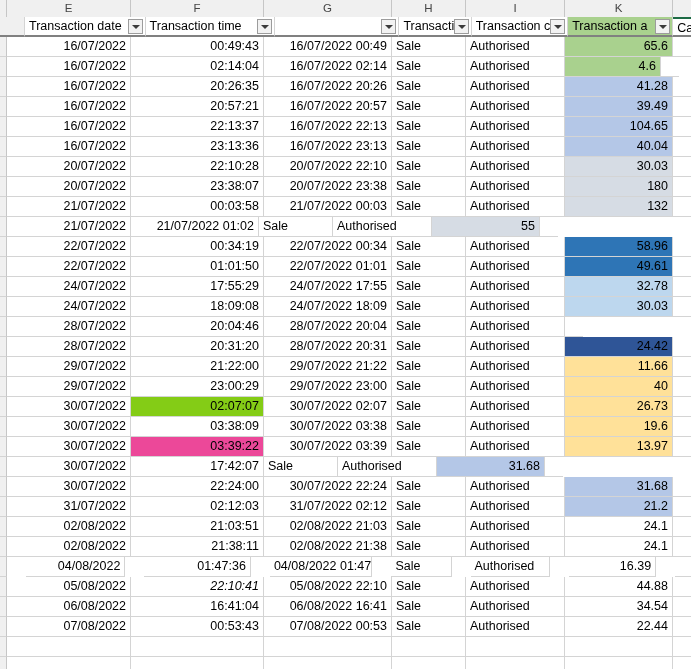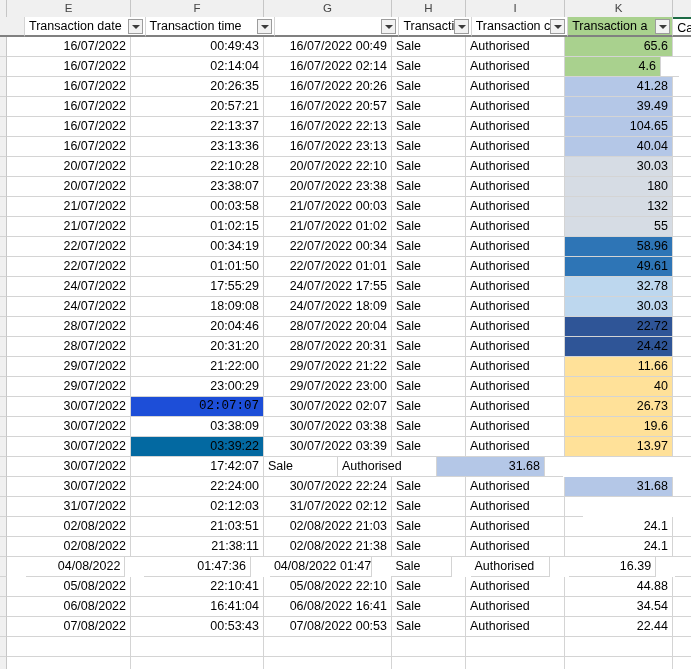--- a/index.html
+++ b/index.html
@@ -197,21 +197,20 @@
       <div class="cell num" style="width: 133px; background: rgb(255, 255, 255);">00:03:58</div>
       <div class="cell num" style="width: 128px; background: rgb(255, 255, 255);">21/07/2022 00:03</div>
       <div class="cell txt" style="width: 74px; background: rgb(255, 255, 255);">Sale</div>
       <div class="cell txt" style="width: 99px; background: rgb(255, 255, 255);">Authorised</div>
       <div class="cell num" style="width: 108px; background: rgb(214, 220, 228);">132</div>
       <div class="cell txt" style="width: 18px; background: rgb(255, 255, 255); border-right: none;"></div>
     </div>
     <div class="row" style="top: 217px;">
       <div class="rowstub" style="position: static; flex: 0 0 7px;"><span></span></div>
       <div class="cell num" style="width: 124px; background: rgb(255, 255, 255);">21/07/2022</div>
-      <div class="cell num" style="width: 133px; background: rgb(255, 255, 255);">01:02:15</div>
       <div class="cell num" style="width: 128px; background: rgb(255, 255, 255);">21/07/2022 01:02</div>
       <div class="cell txt" style="width: 74px; background: rgb(255, 255, 255);">Sale</div>
       <div class="cell txt" style="width: 99px; background: rgb(255, 255, 255);">Authorised</div>
       <div class="cell num" style="width: 108px; background: rgb(214, 220, 228);">55</div>
       <div class="cell txt" style="width: 18px; background: rgb(255, 255, 255); border-right: none;"></div>
     </div>
     <div class="row" style="top: 237px;">
       <div class="rowstub" style="position: static; flex: 0 0 7px;"><span></span></div>
       <div class="cell num" style="width: 124px; background: rgb(255, 255, 255);">22/07/2022</div>
       <div class="cell num" style="width: 133px; background: rgb(255, 255, 255);">00:34:19</div>
@@ -251,21 +250,20 @@
       <div class="cell num" style="width: 108px; background: rgb(189, 215, 238);">30.03</div>
       <div class="cell txt" style="width: 18px; background: rgb(255, 255, 255); border-right: none;"></div>
     </div>
     <div class="row" style="top: 317px;">
       <div class="rowstub" style="position: static; flex: 0 0 7px;"><span></span></div>
       <div class="cell num" style="width: 124px; background: rgb(255, 255, 255);">28/07/2022</div>
       <div class="cell num" style="width: 133px; background: rgb(255, 255, 255);">20:04:46</div>
       <div class="cell num" style="width: 128px; background: rgb(255, 255, 255);">28/07/2022 20:04</div>
       <div class="cell txt" style="width: 74px; background: rgb(255, 255, 255);">Sale</div>
       <div class="cell txt" style="width: 99px; background: rgb(255, 255, 255);">Authorised</div>
-      <div class="cell num" style="width: 108px; background: rgb(47, 85, 151);">22.72</div>
       <div class="cell txt" style="width: 18px; background: rgb(255, 255, 255); border-right: none;"></div>
     </div>
     <div class="row" style="top: 337px;">
       <div class="rowstub" style="position: static; flex: 0 0 7px;"><span></span></div>
       <div class="cell num" style="width: 124px; background: rgb(255, 255, 255);">28/07/2022</div>
       <div class="cell num" style="width: 133px; background: rgb(255, 255, 255);">20:31:20</div>
       <div class="cell num" style="width: 128px; background: rgb(255, 255, 255);">28/07/2022 20:31</div>
       <div class="cell txt" style="width: 74px; background: rgb(255, 255, 255);">Sale</div>
       <div class="cell txt" style="width: 99px; background: rgb(255, 255, 255);">Authorised</div>
       <div class="cell num" style="width: 108px; background: rgb(47, 85, 151);">24.42</div>
@@ -287,41 +285,41 @@
       <div class="cell num" style="width: 133px; background: rgb(255, 255, 255);">23:00:29</div>
       <div class="cell num" style="width: 128px; background: rgb(255, 255, 255);">29/07/2022 23:00</div>
       <div class="cell txt" style="width: 74px; background: rgb(255, 255, 255);">Sale</div>
       <div class="cell txt" style="width: 99px; background: rgb(255, 255, 255);">Authorised</div>
       <div class="cell num" style="width: 108px; background: rgb(255, 225, 153);">40</div>
       <div class="cell txt" style="width: 18px; background: rgb(255, 255, 255); border-right: none;"></div>
     </div>
     <div class="row" style="top: 397px;">
       <div class="rowstub" style="position: static; flex: 0 0 7px;"><span></span></div>
       <div class="cell num" style="width: 124px; background: rgb(255, 255, 255);">30/07/2022</div>
-      <div class="cell num" style="width: 133px; background: #1d4ed8; font-family: Liberation Mono, monospace;">02:07:07</div>
+      <div class="cell num" style="width: 133px; background: #84cc16;">02:07:07</div>
       <div class="cell num" style="width: 128px; background: rgb(255, 255, 255);">30/07/2022 02:07</div>
       <div class="cell txt" style="width: 74px; background: rgb(255, 255, 255);">Sale</div>
       <div class="cell txt" style="width: 99px; background: rgb(255, 255, 255);">Authorised</div>
       <div class="cell num" style="width: 108px; background: rgb(255, 225, 153);">26.73</div>
       <div class="cell txt" style="width: 18px; background: rgb(255, 255, 255); border-right: none;"></div>
     </div>
     <div class="row" style="top: 417px;">
       <div class="rowstub" style="position: static; flex: 0 0 7px;"><span></span></div>
       <div class="cell num" style="width: 124px; background: rgb(255, 255, 255);">30/07/2022</div>
       <div class="cell num" style="width: 133px; background: rgb(255, 255, 255);">03:38:09</div>
       <div class="cell num" style="width: 128px; background: rgb(255, 255, 255);">30/07/2022 03:38</div>
       <div class="cell txt" style="width: 74px; background: rgb(255, 255, 255);">Sale</div>
       <div class="cell txt" style="width: 99px; background: rgb(255, 255, 255);">Authorised</div>
       <div class="cell num" style="width: 108px; background: rgb(255, 225, 153);">19.6</div>
       <div class="cell txt" style="width: 18px; background: rgb(255, 255, 255); border-right: none;"></div>
     </div>
     <div class="row" style="top: 437px;">
       <div class="rowstub" style="position: static; flex: 0 0 7px;"><span></span></div>
       <div class="cell num" style="width: 124px; background: rgb(255, 255, 255);">30/07/2022</div>
-      <div class="cell num" style="width: 133px; background: #0369a1;">03:39:22</div>
+      <div class="cell num" style="width: 133px; background: #ec4899;">03:39:22</div>
       <div class="cell num" style="width: 128px; background: rgb(255, 255, 255);">30/07/2022 03:39</div>
       <div class="cell txt" style="width: 74px; background: rgb(255, 255, 255);">Sale</div>
       <div class="cell txt" style="width: 99px; background: rgb(255, 255, 255);">Authorised</div>
       <div class="cell num" style="width: 108px; background: rgb(255, 225, 153);">13.97</div>
       <div class="cell txt" style="width: 18px; background: rgb(255, 255, 255); border-right: none;"></div>
     </div>
     <div class="row" style="top: 457px;">
       <div class="rowstub" style="position: static; flex: 0 0 7px;"><span></span></div>
       <div class="cell num" style="width: 124px; background: rgb(255, 255, 255);">30/07/2022</div>
       <div class="cell num" style="width: 133px; background: rgb(255, 255, 255);">17:42:07</div>
@@ -340,20 +338,21 @@
       <div class="cell num" style="width: 108px; background: rgb(180, 199, 231);">31.68</div>
       <div class="cell txt" style="width: 18px; background: rgb(255, 255, 255); border-right: none;"></div>
     </div>
     <div class="row" style="top: 497px;">
       <div class="rowstub" style="position: static; flex: 0 0 7px;"><span></span></div>
       <div class="cell num" style="width: 124px; background: rgb(255, 255, 255);">31/07/2022</div>
       <div class="cell num" style="width: 133px; background: rgb(255, 255, 255);">02:12:03</div>
       <div class="cell num" style="width: 128px; background: rgb(255, 255, 255);">31/07/2022 02:12</div>
       <div class="cell txt" style="width: 74px; background: rgb(255, 255, 255);">Sale</div>
       <div class="cell txt" style="width: 99px; background: rgb(255, 255, 255);">Authorised</div>
+      <div class="cell num" style="width: 108px; background: rgb(180, 199, 231);">21.2</div>
       <div class="cell txt" style="width: 18px; background: rgb(255, 255, 255); border-right: none;"></div>
     </div>
     <div class="row" style="top: 517px;">
       <div class="rowstub" style="position: static; flex: 0 0 7px;"><span></span></div>
       <div class="cell num" style="width: 124px; background: rgb(255, 255, 255);">02/08/2022</div>
       <div class="cell num" style="width: 133px; background: rgb(255, 255, 255);">21:03:51</div>
       <div class="cell num" style="width: 128px; background: rgb(255, 255, 255);">02/08/2022 21:03</div>
       <div class="cell txt" style="width: 74px; background: rgb(255, 255, 255);">Sale</div>
       <div class="cell txt" style="width: 99px; background: rgb(255, 255, 255);">Authorised</div>
       <div class="cell num" style="width: 108px; background: rgb(255, 255, 255);">24.1</div>
@@ -375,21 +374,21 @@
       <div class="cell num" style="width: 133px; background: rgb(255, 255, 255);">01:47:36</div>
       <div class="cell num" style="width: 128px; background: rgb(255, 255, 255);">04/08/2022 01:47</div>
       <div class="cell txt" style="width: 74px; background: rgb(255, 255, 255);">Sale</div>
       <div class="cell txt" style="width: 99px; background: rgb(255, 255, 255);">Authorised</div>
       <div class="cell num" style="width: 108px; background: rgb(255, 255, 255);">16.39</div>
       <div class="cell txt" style="width: 18px; background: rgb(255, 255, 255); border-right: none;"></div>
     </div>
     <div class="row" style="top: 577px;">
       <div class="rowstub" style="position: static; flex: 0 0 7px;"><span></span></div>
       <div class="cell num" style="width: 124px; background: rgb(255, 255, 255); padding-left: 8px;">05/08/2022</div>
-      <div class="cell num" style="width: 133px; background: rgb(255, 255, 255);">22:10:41</div>
+      <div class="cell num" style="width: 133px; background: rgb(255, 255, 255); font-style: italic;">22:10:41</div>
       <div class="cell num" style="width: 128px; background: rgb(255, 255, 255);">05/08/2022 22:10</div>
       <div class="cell txt" style="width: 74px; background: rgb(255, 255, 255);">Sale</div>
       <div class="cell txt" style="width: 99px; background: rgb(255, 255, 255);">Authorised</div>
       <div class="cell num" style="width: 108px; background: rgb(255, 255, 255);">44.88</div>
       <div class="cell txt" style="width: 18px; background: rgb(255, 255, 255); border-right: none;"></div>
     </div>
     <div class="row" style="top: 597px;">
       <div class="rowstub" style="position: static; flex: 0 0 7px;"><span></span></div>
       <div class="cell num" style="width: 124px; background: rgb(255, 255, 255);">06/08/2022</div>
       <div class="cell num" style="width: 133px; background: rgb(255, 255, 255);">16:41:04</div>

